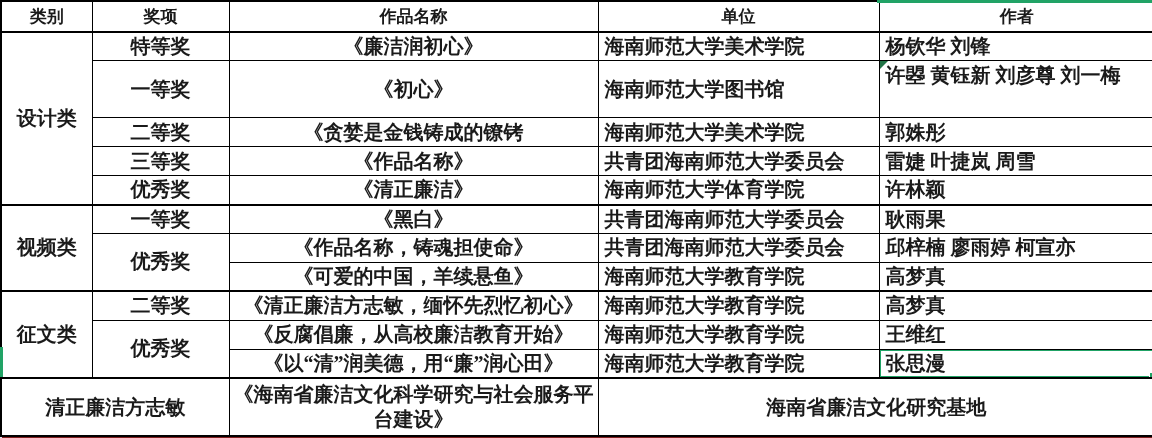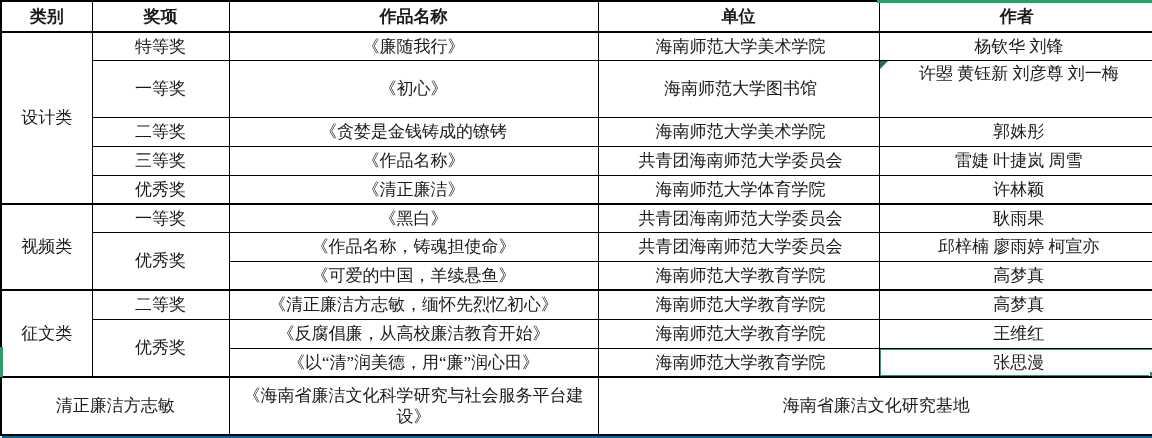--- a/index.html
+++ b/index.html
@@ -1,28 +1,28 @@
 <!DOCTYPE html>
 <html><head>
 <meta charset="utf-8">
 <style>
   html,body{margin:0;padding:0;background:#fff;}
-  #stage{position:relative;width:1152px;height:438px;overflow:hidden;background:#0369a1;
+  #stage{position:relative;width:1152px;height:438px;overflow:hidden;background:#7f1d1d;
          font-family:"Liberation Serif","DejaVu Serif",serif;color:#1a1a1a;}
   
   .grid-sliver{position:absolute;left:0;top:0;width:2px;height:438px;background:#dce8f1;}
   table.award{border-collapse:collapse;table-layout:fixed;width:1154px;
               position:absolute;left:0;top:0;background:#fff;}
   table.award{border:2px solid #000;}
-  td,th{border:1px solid #000;overflow:hidden;font-weight:normal;
-        font-size:17px;line-height:1.25;text-align:center;vertical-align:middle;
+  td,th{border:1px solid #000;overflow:hidden;font-weight:bold;
+        font-size:20px;line-height:1.25;text-align:center;vertical-align:middle;
         padding:1px 2px;white-space:normal;}
   tr.hdr th{font-weight:bold;font-size:17px;border-bottom:2px solid #000;}
   .sec-top td, .sec-top th{border-top:2px solid #000;}
-  .cell-left{text-align:center;padding-left:6px;}
+  .cell-left{text-align:left;padding-left:6px;}
   .va-top{vertical-align:top;padding-top:2px;}
   .rel{position:relative;}
   
   .note-tri{position:absolute;left:0;top:0;width:0;height:0;
             border-top:8px solid #217346;border-right:8px solid transparent;}
   
   .sel-box{position:absolute;left:-1px;top:-1px;right:-1px;bottom:-1px;
            border:2px solid #21a366;pointer-events:none;z-index:5;}
   .sel-handle{position:absolute;right:-4px;bottom:-4px;width:7px;height:7px;
               background:#21a366;border:1px solid #fff;z-index:6;}
@@ -50,21 +50,21 @@
       <th>类别</th>
       <th>奖项</th>
       <th>作品名称</th>
       <th>单位</th>
       <th>作者</th>
     </tr>
 
     <tr style="height:28px">
       <td rowspan="5">设计类</td>
       <td>特等奖</td>
-      <td>《廉随我行》</td>
+      <td>《廉洁润初心》</td>
       <td class="cell-left">海南师范大学美术学院</td>
       <td class="cell-left">杨钦华 刘锋</td>
     </tr>
     <tr style="height:57px">
       <td>一等奖</td>
       <td>《初心》</td>
       <td class="cell-left">海南师范大学图书馆</td>
       <td class="cell-left va-top rel">
         <span class="note-tri"></span>
         <span>许曌 黄钰新 刘彦尊 刘一梅</span>

